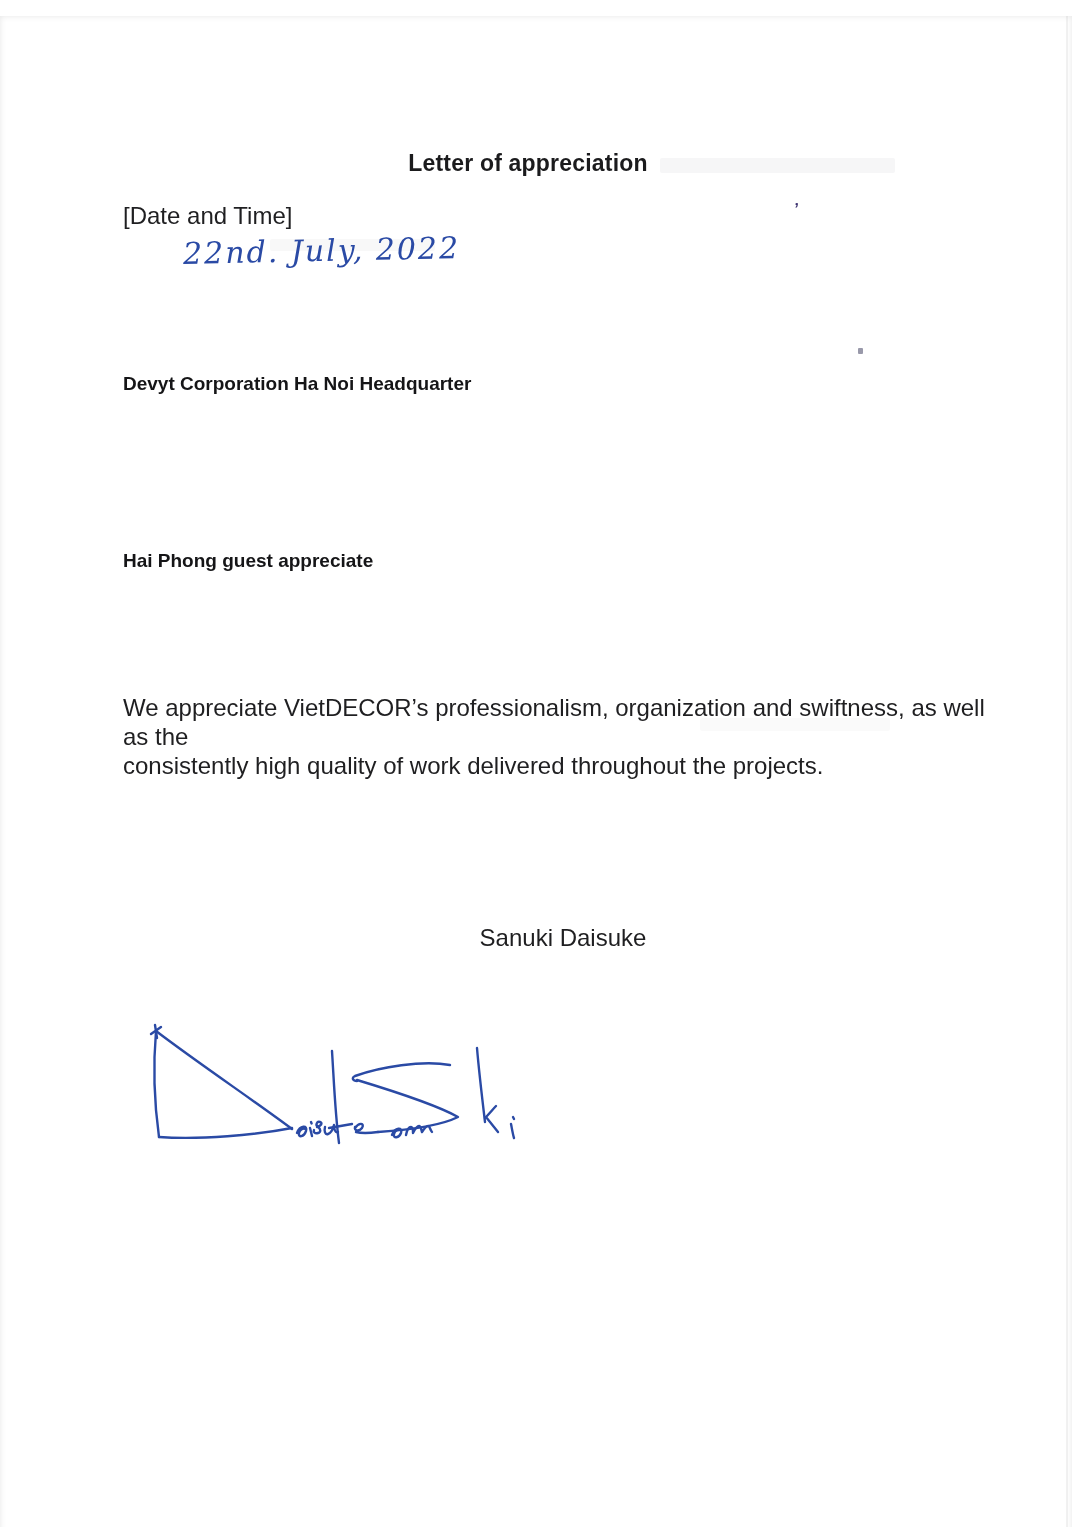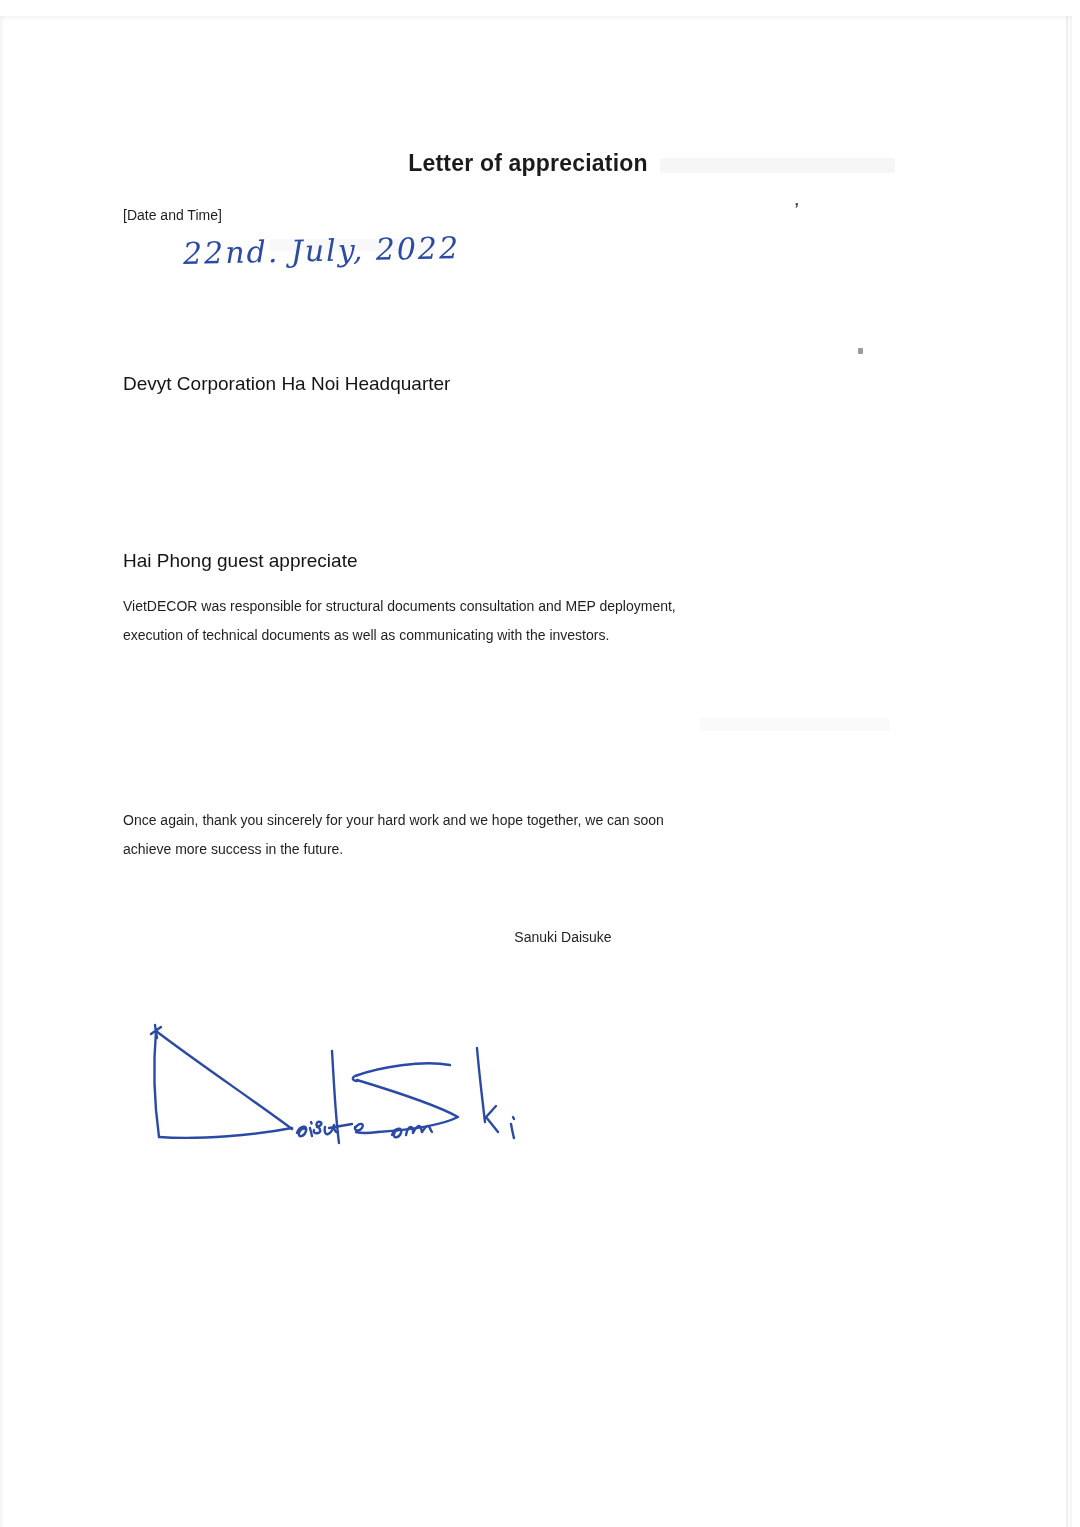--- a/index.html
+++ b/index.html
@@ -21,29 +21,29 @@
   .abs { position: absolute; }
   .title {
     left: 123px; top: 134px; width: 810px;
     text-align: center;
     font-size: 23px;
     font-weight: bold;
     color: #1b1b1d;
     letter-spacing: 0.2px;
   }
   .body-text {
-    font-size: 14px;
+    font-size: 24px;
     line-height: 29px;
     color: #1f1f21;
     white-space: pre-line;
     width: 880px;
   }
   .heading {
     font-size: 19px;
-    font-weight: normal;
+    font-weight: bold;
     color: #151517;
   }
   .hand-date {
     left: 183px; top: 217px;
     font-family: "DejaVu Serif", serif;
     font-style: italic;
     font-size: 30px;
     color: #2a4aa5;
     letter-spacing: 2px;
     transform: rotate(-1.2deg);
@@ -87,26 +87,24 @@
   <div class="abs body-text" style="left:123px; top:185px;">[Date and Time]</div>
 
   <div class="abs ink-mark">’</div>
 
   <div class="abs hand-date">22nd. July, 2022</div>
 
 
   <div class="abs heading" style="left:123px; top:357px;">Devyt Corporation Ha Noi Headquarter</div>
 
   <div class="abs heading" style="left:123px; top:534px;">Hai Phong guest appreciate</div>
-  <div class="abs body-text" style="left:123px; top:576px;">VietDECOR was responsible for structural documents consultation and MEP deployment,
-execution of technical documents as well as communicating with the investors.</div>
 
+  <div class="abs body-text" style="left:123px; top:677px;">We appreciate VietDECOR’s professionalism, organization and swiftness, as well as the
+consistently high quality of work delivered throughout the projects.</div>
 
-  <div class="abs body-text" style="left:123px; top:790px;">Once again, thank you sincerely for your hard work and we hope together, we can soon
-achieve more success in the future.</div>
 
   <div class="abs body-text" style="left:123px; top:907px;text-align:center;">Sanuki Daisuke</div>
 
   <svg class="abs signature-svg" width="400" height="150" viewBox="0 0 400 150">
     <g stroke="#2a4aa5" stroke-width="2.4" fill="none" stroke-linecap="round" stroke-linejoin="round">
 
       <path d="M11,18 L21,11 M15,9 L17,22"></path>
       <path d="M16,15 C13,50 14,85 19,121"></path>
       <path d="M16,15 C58,47 116,86 152,113"></path>
       <path d="M19,121 C60,124 116,119 152,112"></path>

